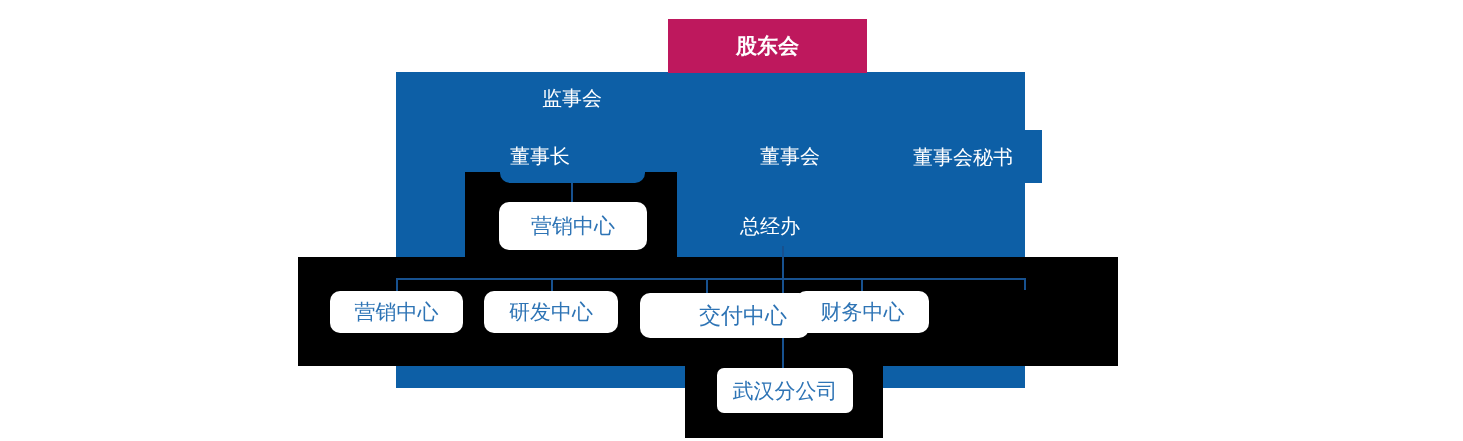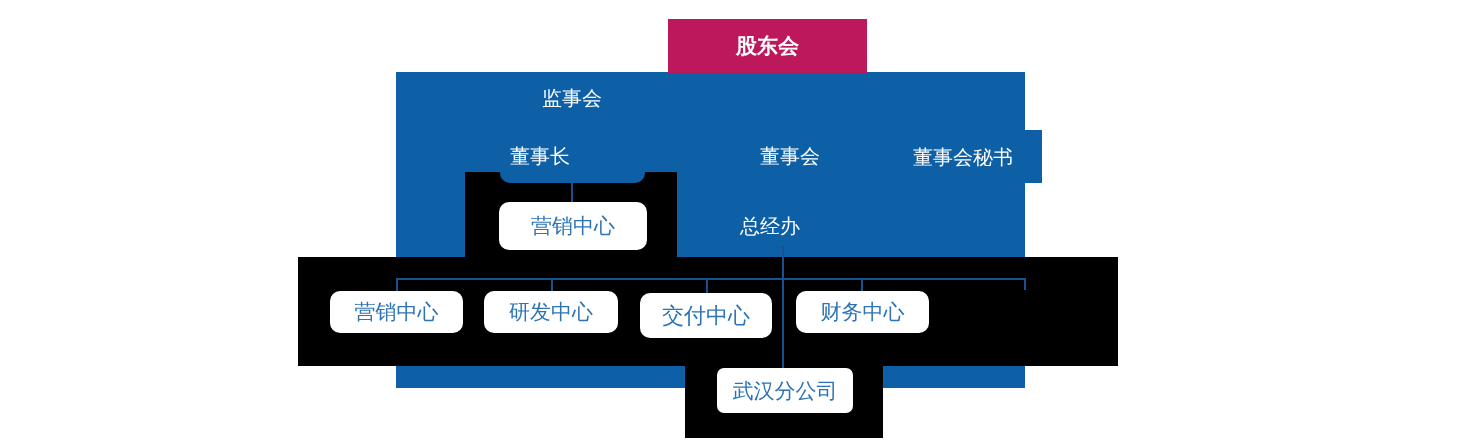--- a/index.html
+++ b/index.html
@@ -48,21 +48,21 @@
   #drop-hr{left:1024px;top:278px;width:2px;height:12px;}
   
   .white-node{
     position:absolute;background:#ffffff;border-radius:10px;z-index:5;
     display:flex;align-items:center;justify-content:center;
     color:#2e74b5;font-size:21px;white-space:nowrap;
   }
   #node-vice-chairman{left:499px;top:202px;width:148px;height:48px;}
   #node-marketing{left:330px;top:291px;width:133px;height:42px;}
   #node-rd{left:484px;top:291px;width:134px;height:42px;}
-  #node-delivery{left:640px;top:293px;width:132px;height:45px;font-size:22px;}
+  #node-delivery{left:640px;top:293px;width:132px;height:45px;font-size:22px;padding-left:37px;}
   #node-finance{left:796px;top:291px;width:133px;height:42px;}
   #node-hr-admin{left:948px;top:289px;width:137px;height:43px;font-size:20px;}
   #node-wuhan{left:717px;top:368px;width:136px;height:45px;border-radius:7px;}
 </style>
 </head>
 <body>
 
 <div id="stage">
 
   <div id="main-blue-panel" class="panel"></div>

